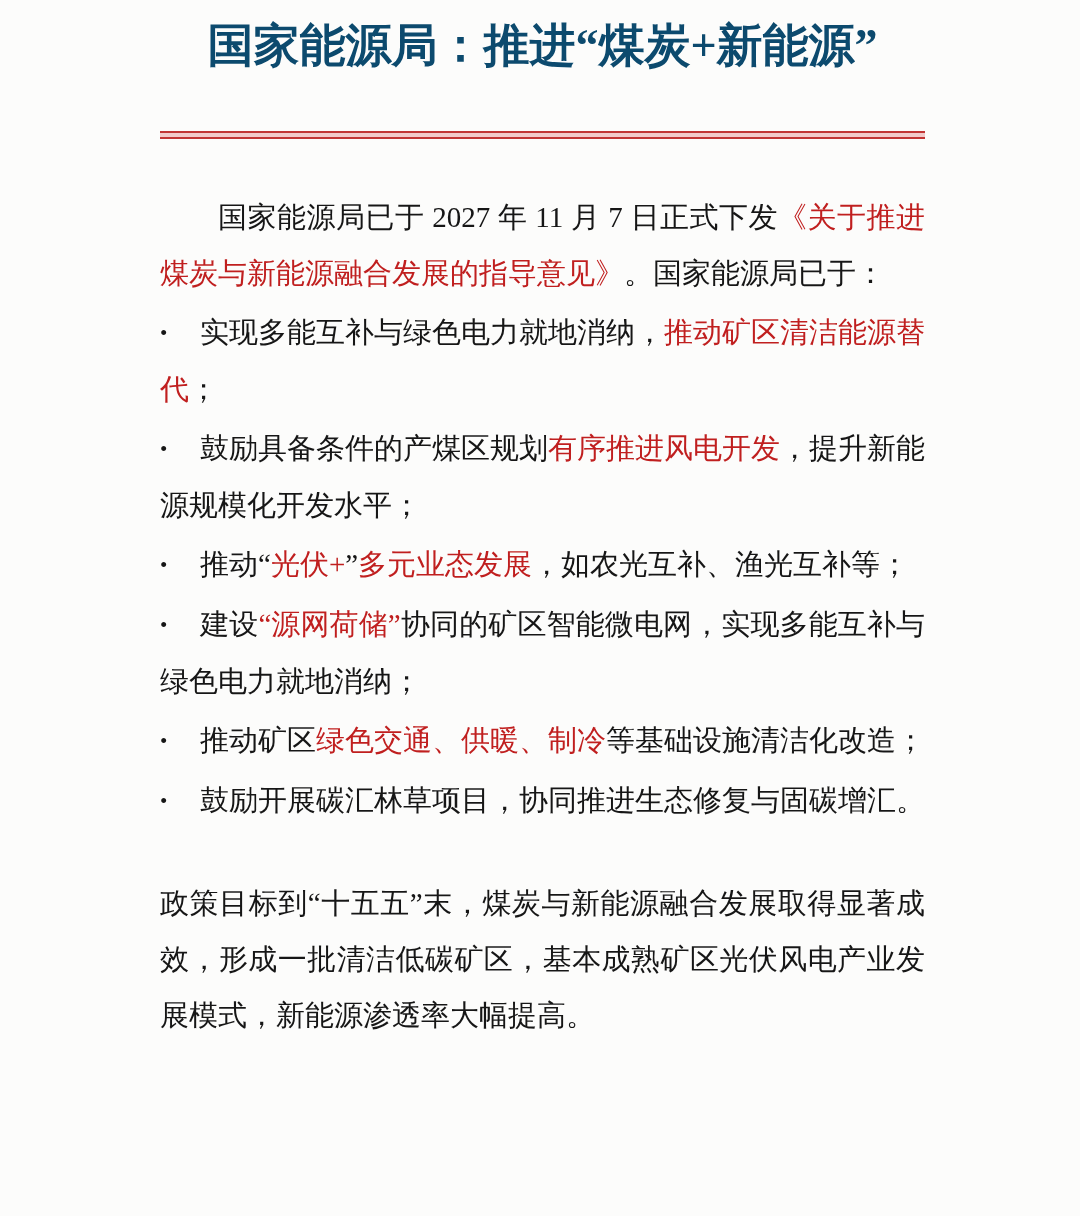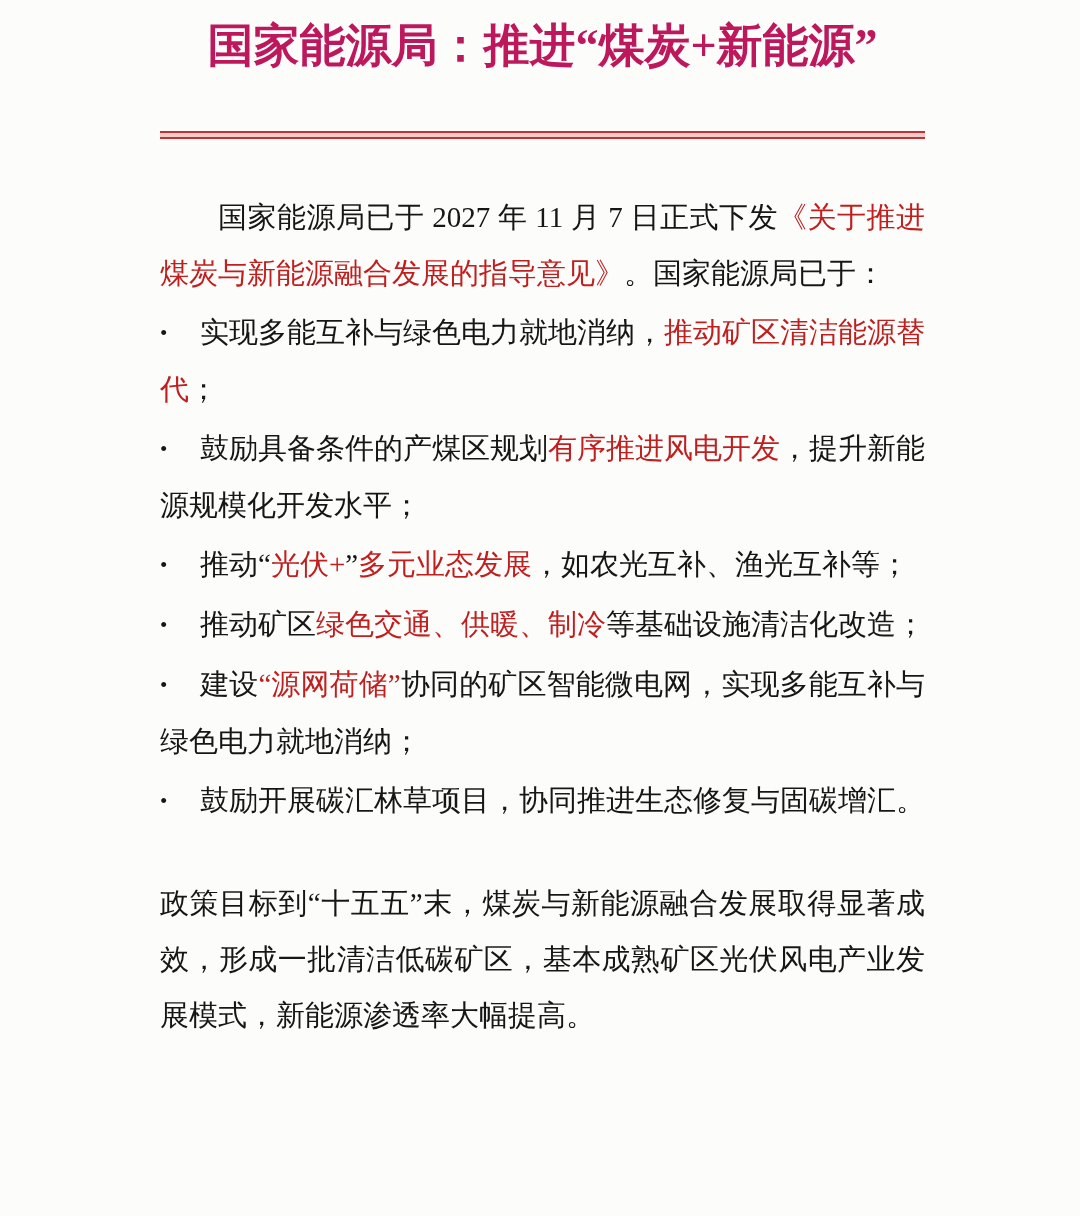--- a/index.html
+++ b/index.html
@@ -14,21 +14,21 @@
     box-sizing: border-box;
     width: 1080px;
     height: 1216px;
     padding: 0 155px 0 160px;
     overflow: hidden;
   }
   
   .title-block {
     padding-top: 6px;
     text-align: center;
-    color: #be185d;
+    color: #0c4a6e;
     font-weight: bold;
     font-size: 46px;
   }
   .title-line { line-height: 80px; white-space: nowrap; }
   
   .divider {
     margin-top: 45px;
     height: 4px;
     border-top: 2px solid #c23434;
     border-bottom: 2px solid #c23434;
@@ -69,23 +69,23 @@
 
     <p class="para para-intro"><span>国家能源局已于 2027 年 11 月 7 日正式下发</span><span class="red">《关于推进煤炭与新能源融合发展的指导意见》</span><span>。国家能源局已于：</span></p>
 
     <p class="para"><span class="bullet-mark">•</span><span>实现多能互补与绿色电力就地消纳，</span><span class="red">推动矿区清洁能源替代</span><span>；</span></p>
 
     <p class="para"><span class="bullet-mark">•</span><span>鼓励具备条件的产煤区规划</span><span class="red">有序推进风电开发</span><span>，提升新能源规模化开发水平；</span></p>
 
     <p class="para"><span class="bullet-mark">•</span><span>推动“</span><span class="red">光伏+</span><span>”</span><span class="red">多元业态发展</span><span>，如农光互补、渔光互补等；</span></p>
 
 
+    <p class="para"><span class="bullet-mark">•</span><span>建设</span><span class="red">“源网荷储”</span><span>协同的矿区智能微电网，实现多能互补与绿色电力就地消纳；</span></p>
+
     <p class="para"><span class="bullet-mark">•</span><span>推动矿区</span><span class="red">绿色交通、供暖、制冷</span><span>等基础设施清洁化改造；</span></p>
-
-    <p class="para"><span class="bullet-mark">•</span><span>建设</span><span class="red">“源网荷储”</span><span>协同的矿区智能微电网，实现多能互补与绿色电力就地消纳；</span></p>
 
 
     <p class="para"><span class="bullet-mark">•</span><span>鼓励开展碳汇林草项目，协同推进生态修复与固碳增汇。</span></p>
 
     <p class="para closing"><span>政策目标到“十五五”末，煤炭与新能源融合发展取得显著成效，形成一批清洁低碳矿区，基本成熟矿区光伏风电产业发展模式，新能源渗透率大幅提高。</span></p>
 
   </div>
 </div>
 
 </body></html>

